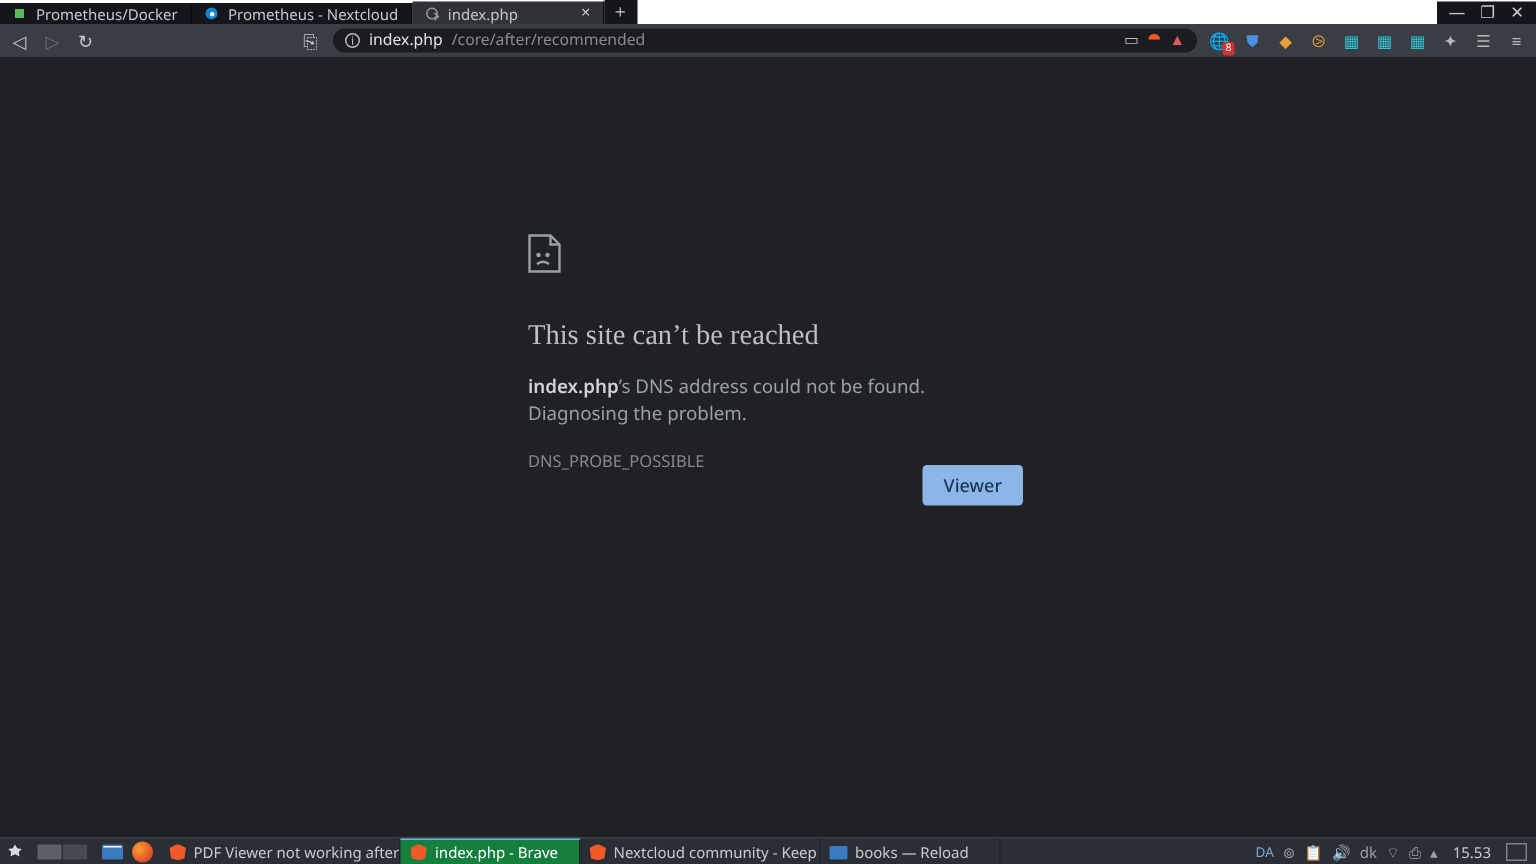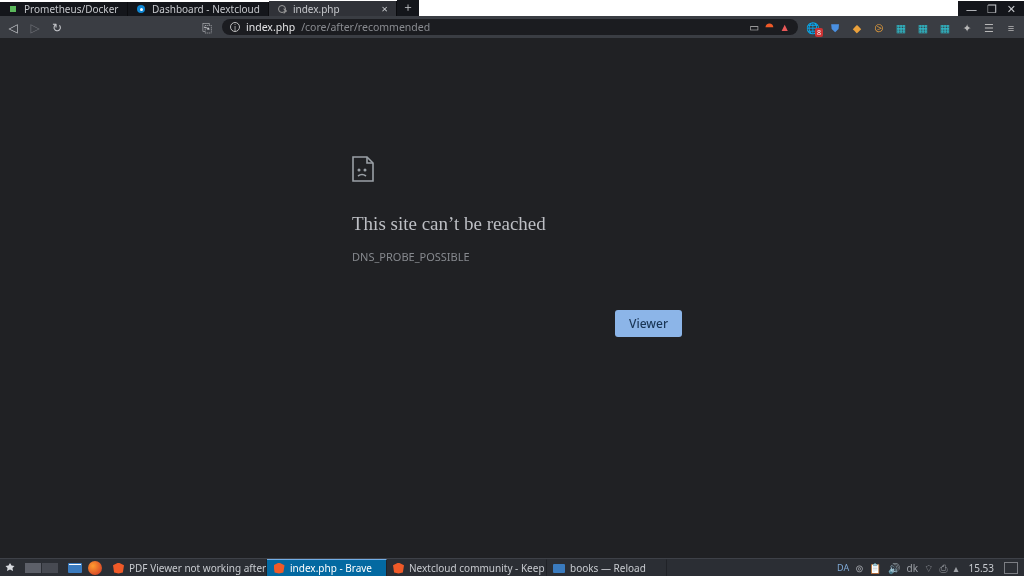--- a/index.html
+++ b/index.html
@@ -69,21 +69,21 @@
     flex:1; background:#202124; position:relative;
   }
   .err-wrap {
     position:absolute; left:352px; top:118px; width:330px;
     color:#9aa0a6;
   }
   .err-icon { margin-bottom:26px; }
   .err-title { font-size:19px; color:#bdbfc4; font-weight:500; margin-bottom:14px;font-family:Liberation Serif, serif; }
   .err-msg   { font-size:12.5px; line-height:1.4; color:#9aa0a6; }
   .err-msg b { color:#d0d2d6; font-weight:600; }
-  .err-code  { font-size:11px; color:#86898e; }
+  .err-code  { font-size:11px; color:#86898e; margin-top:16px; }
   .reload-btn {
     position:absolute; right:0; top:154px;
     background:#8cb5e8; color:#1a3656; font-size:12px; font-weight:500;
     padding:5px 14px; border-radius:3px; border:none;
   }
 
   
   .taskbar {
     height:18px; background:#2b2e34; border-top:1px solid #3e4148;
     display:flex; align-items:stretch; font-size:10px; color:#c8cbd0;
@@ -100,21 +100,21 @@
   .ic-files { background:#3a7bbf; width:14px; height:10px; border-radius:1px; position:relative;}
   .ic-files::before{content:"";position:absolute;left:1px;top:1px;width:12px;height:1px;background:#fff;}
   .ic-ff { width:14px;height:14px;background:radial-gradient(circle at 35% 35%, #ff9b2f 0%, #d94b28 75%);border-radius:50%; }
 
   .tasks { display:flex; flex:1; }
   .task-btn {
     display:flex; align-items:center; gap:5px; padding:0 6px; border-right:1px solid #202227;
     background:#2b2e34; min-width:120px; max-width:160px; white-space:nowrap; overflow:hidden;
     border-top:1px solid transparent;
   }
-  .task-btn.active { background:#0369a1; color:#fff; border-top:1px solid #73aee6;}
+  .task-btn.active { background:#15803d; color:#fff; border-top:1px solid #73aee6;}
   .task-ic { width:12px;height:12px;display:flex;align-items:center;justify-content:center;}
   .brave-ic { width:11px;height:11px;background:#f05a28; clip-path: polygon(50% 0,100% 25%,90% 90%,50% 100%,10% 90%,0 25%);}
   .folder-ic { width:12px;height:9px;background:#3a7bbf;border-radius:1px;}
 
   .tray { display:flex; align-items:center; gap:6px; padding:0 6px; }
   .tray span { font-size:10px; }
   .tray .lang { color:#7fa9d6; font-size:9px;padding-left:24px; }
   .tray .dim { color:#9ea1a7; }
   .clock { font-size:11.5px; padding:0 4px;text-align:right;}
   .show-desk { width:14px;height:12px;border:1px solid #7c7e84;}
@@ -127,21 +127,21 @@
   <div class="tab inactive">
     <span class="tab-fav">
         <span class="dot-green"></span>
       </span>
     <span>Prometheus/Docker</span>
   </div>
   <div class="tab inactive">
     <span class="tab-fav">
         <span class="dot-blue"></span>
       </span>
-    <span>Dashboard - Nextcloud</span>
+    <span>Prometheus - Nextcloud</span>
   </div>
   <div class="tab active">
     <span class="tab-fav">
         <span class="dot-gray"></span>
       </span>
     <span>index.php</span>
     <span class="close-x">×</span>
   </div>
   <div class="new-tab-btn">
     <span>＋</span>
@@ -190,20 +190,23 @@
     <div class="err-icon">
       <svg width="22" height="26" viewBox="0 0 22 26" fill="none" stroke="#9aa0a6" stroke-width="1.6">
         <path d="M1 1 h14 l6 6 v18 h-20 z"></path>
         <path d="M15 1 v6 h6"></path>
         <circle cx="7" cy="14" r="0.7" fill="#9aa0a6"></circle>
         <circle cx="13" cy="14" r="0.7" fill="#9aa0a6"></circle>
         <path d="M6 20 q4 -3 8 0"></path>
       </svg>
     </div>
     <div class="err-title">This site can’t be reached</div>
+    <div class="err-msg">
+      <b>index.php</b><span>’s DNS address could not be found. Diagnosing the problem.</span>
+    </div>
     <div class="err-code">DNS_PROBE_POSSIBLE</div>
     <button class="reload-btn">Viewer</button>
   </div>
 </div>
 
 <div class="taskbar">
   <div class="task-left">
     <div class="plasma-start">
       <svg viewBox="0 0 24 24" fill="#d8dbe0">
           <path d="M12 2l3 5 6 1-4 4 1 6-6-3-6 3 1-6-4-4 6-1z"></path>

